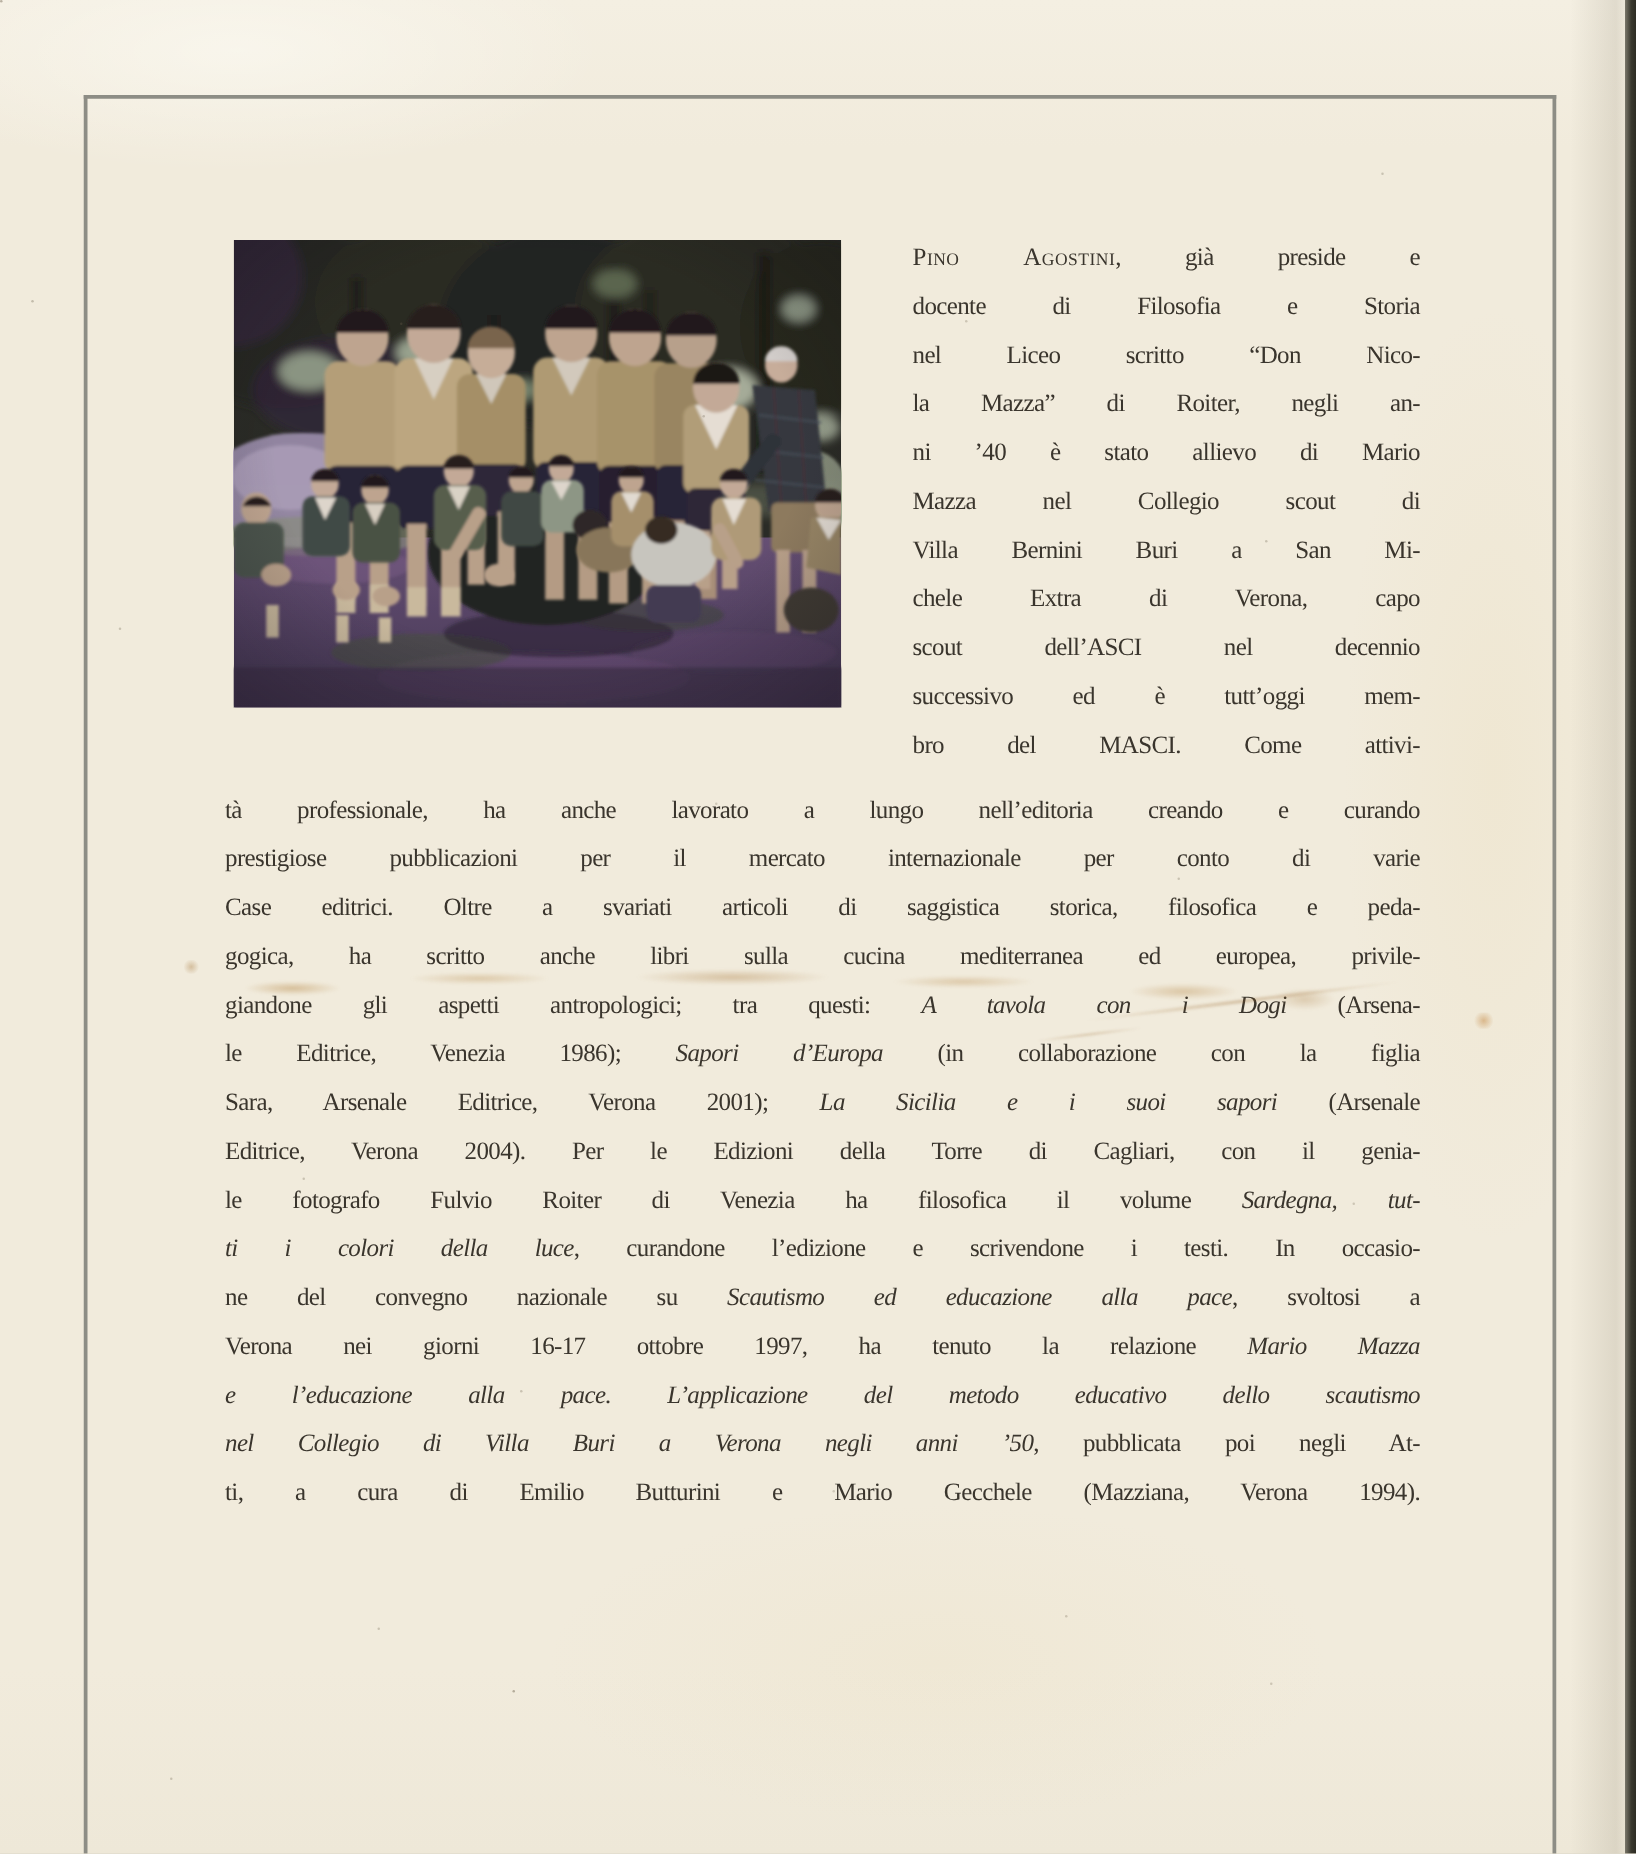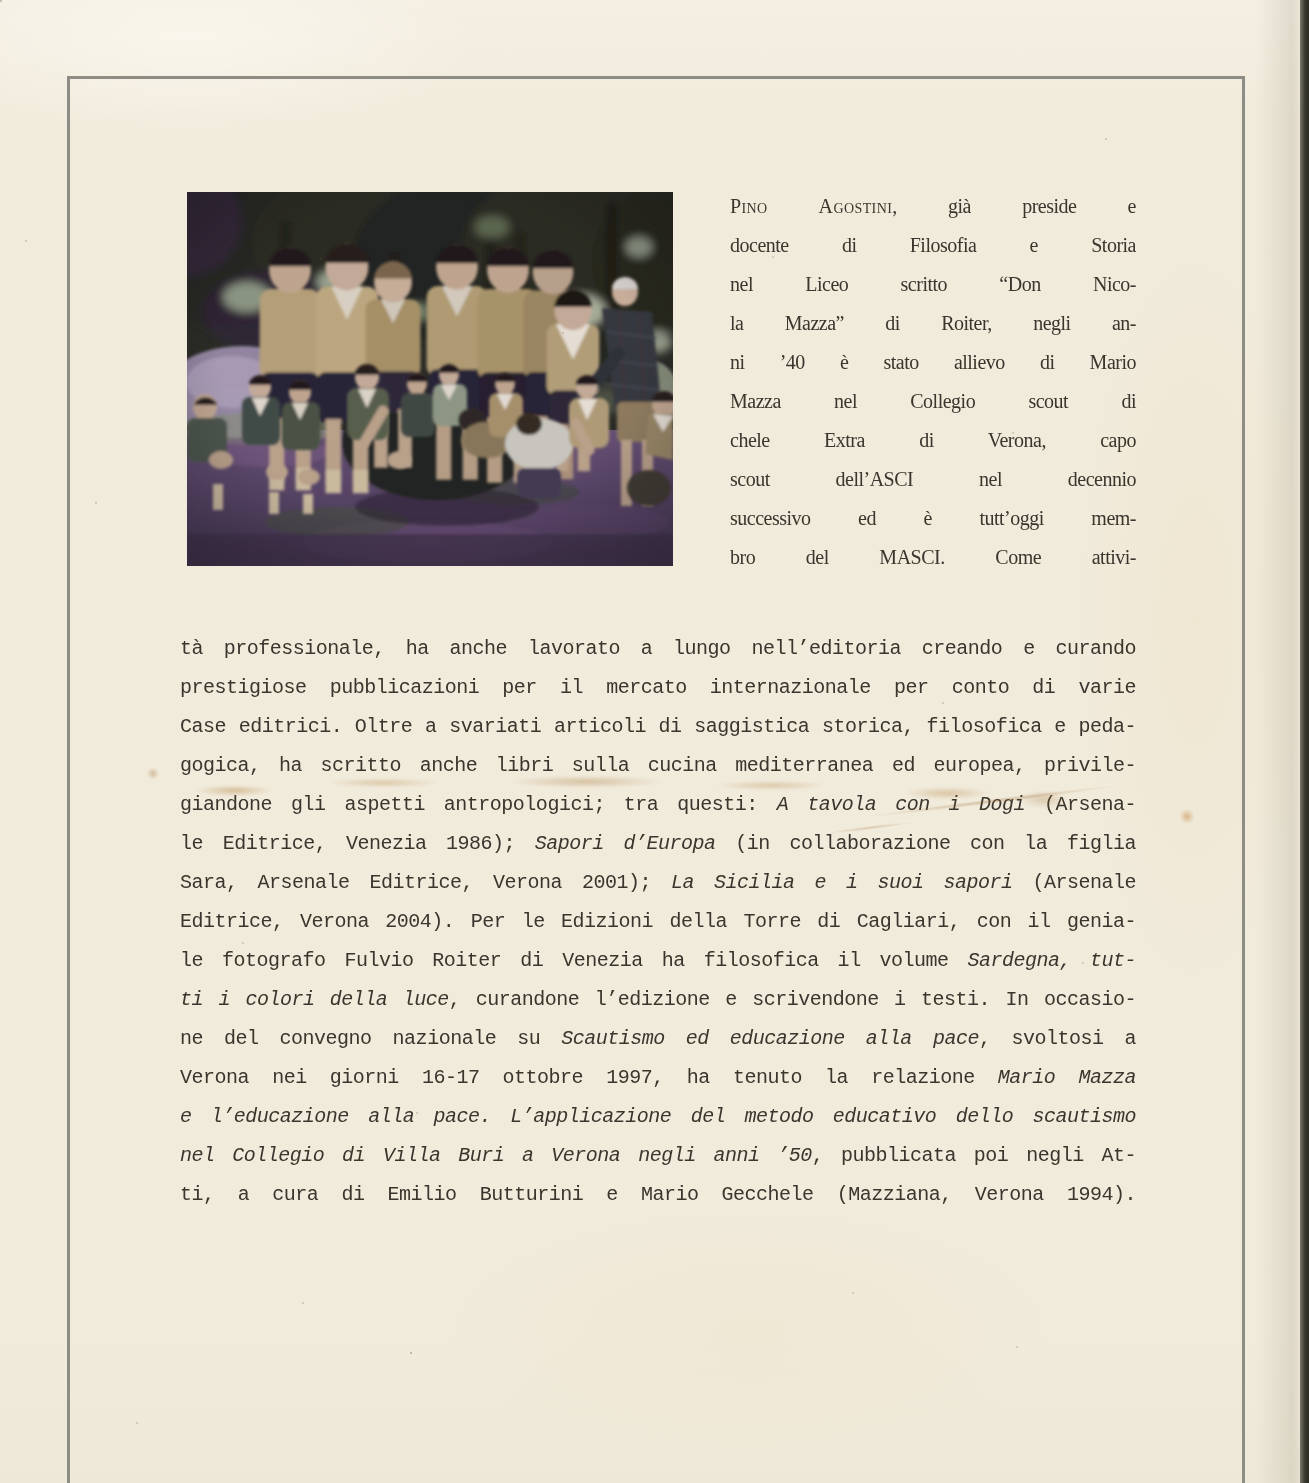--- a/index.html
+++ b/index.html
@@ -22,21 +22,21 @@
   .frame-right{left:1242px;top:76px;width:3px;height:1407px;}
   .edge-shade{position:absolute;left:1256px;top:0;width:46px;height:1483px;
     background:linear-gradient(90deg, rgba(120,112,92,0) 0%, rgba(120,112,92,.16) 80%, rgba(120,112,92,.04) 100%);}
   .edge-dark{position:absolute;left:1300px;top:0;width:9px;height:1483px;
     background:linear-gradient(90deg,#7a776a 0%,#3a392f 55%,#2c2b23 100%);}
   .photo{position:absolute;left:187px;top:192px;width:486px;height:374px;overflow:hidden;}
   .photo svg{display:block;}
 
   .textblock{position:absolute;font-size:20px;letter-spacing:-0.5px;}
   .col-text{left:730px;top:187px;width:406px;}
-  .full-text{left:180px;top:629px;width:956px;font-family:Liberation Mono, monospace;}
+  .full-text{left:180px;top:629px;width:956px;}
   .jline{
     height:39px;line-height:39px;
     text-align:justify;text-align-last:justify;
     -moz-text-align-last:justify;
     white-space:normal;overflow:visible;
   }
   .jline span.n{font-style:normal;}
   .jline span.i{font-style:italic;}
   .jline span.sc{font-variant:small-caps;letter-spacing:0.4px;}
 
@@ -303,20 +303,21 @@
     </svg>
   </div>
 
   <div class="textblock col-text">
       <div class="jline"><span class="sc">Pino Agostini</span><span class="n">, già preside e</span></div>
       <div class="jline"><span class="n">docente di Filosofia e Storia</span></div>
       <div class="jline"><span class="n">nel Liceo scritto “Don Nico-</span></div>
       <div class="jline"><span class="n">la Mazza” di Roiter, negli an-</span></div>
       <div class="jline"><span class="n">ni ’40 è stato allievo di Mario</span></div>
       <div class="jline"><span class="n">Mazza nel Collegio scout di</span></div>
+      <div class="jline"><span class="n">Villa Bernini Buri a San Mi-</span></div>
       <div class="jline"><span class="n">chele Extra di Verona, capo</span></div>
       <div class="jline"><span class="n">scout dell’ASCI nel decennio</span></div>
       <div class="jline"><span class="n">successivo ed è tutt’oggi mem-</span></div>
       <div class="jline"><span class="n">bro del MASCI. Come attivi-</span></div>
     </div>
   <div class="textblock full-text">
       <div class="jline"><span class="n">tà professionale, ha anche lavorato a lungo nell’editoria creando e curando</span></div>
       <div class="jline"><span class="n">prestigiose pubblicazioni per il mercato internazionale per conto di varie</span></div>
       <div class="jline"><span class="n">Case editrici. Oltre a svariati articoli di saggistica storica, filosofica e peda-</span></div>
       <div class="jline"><span class="n">gogica, ha scritto anche libri sulla cucina mediterranea ed europea, privile-</span></div>

